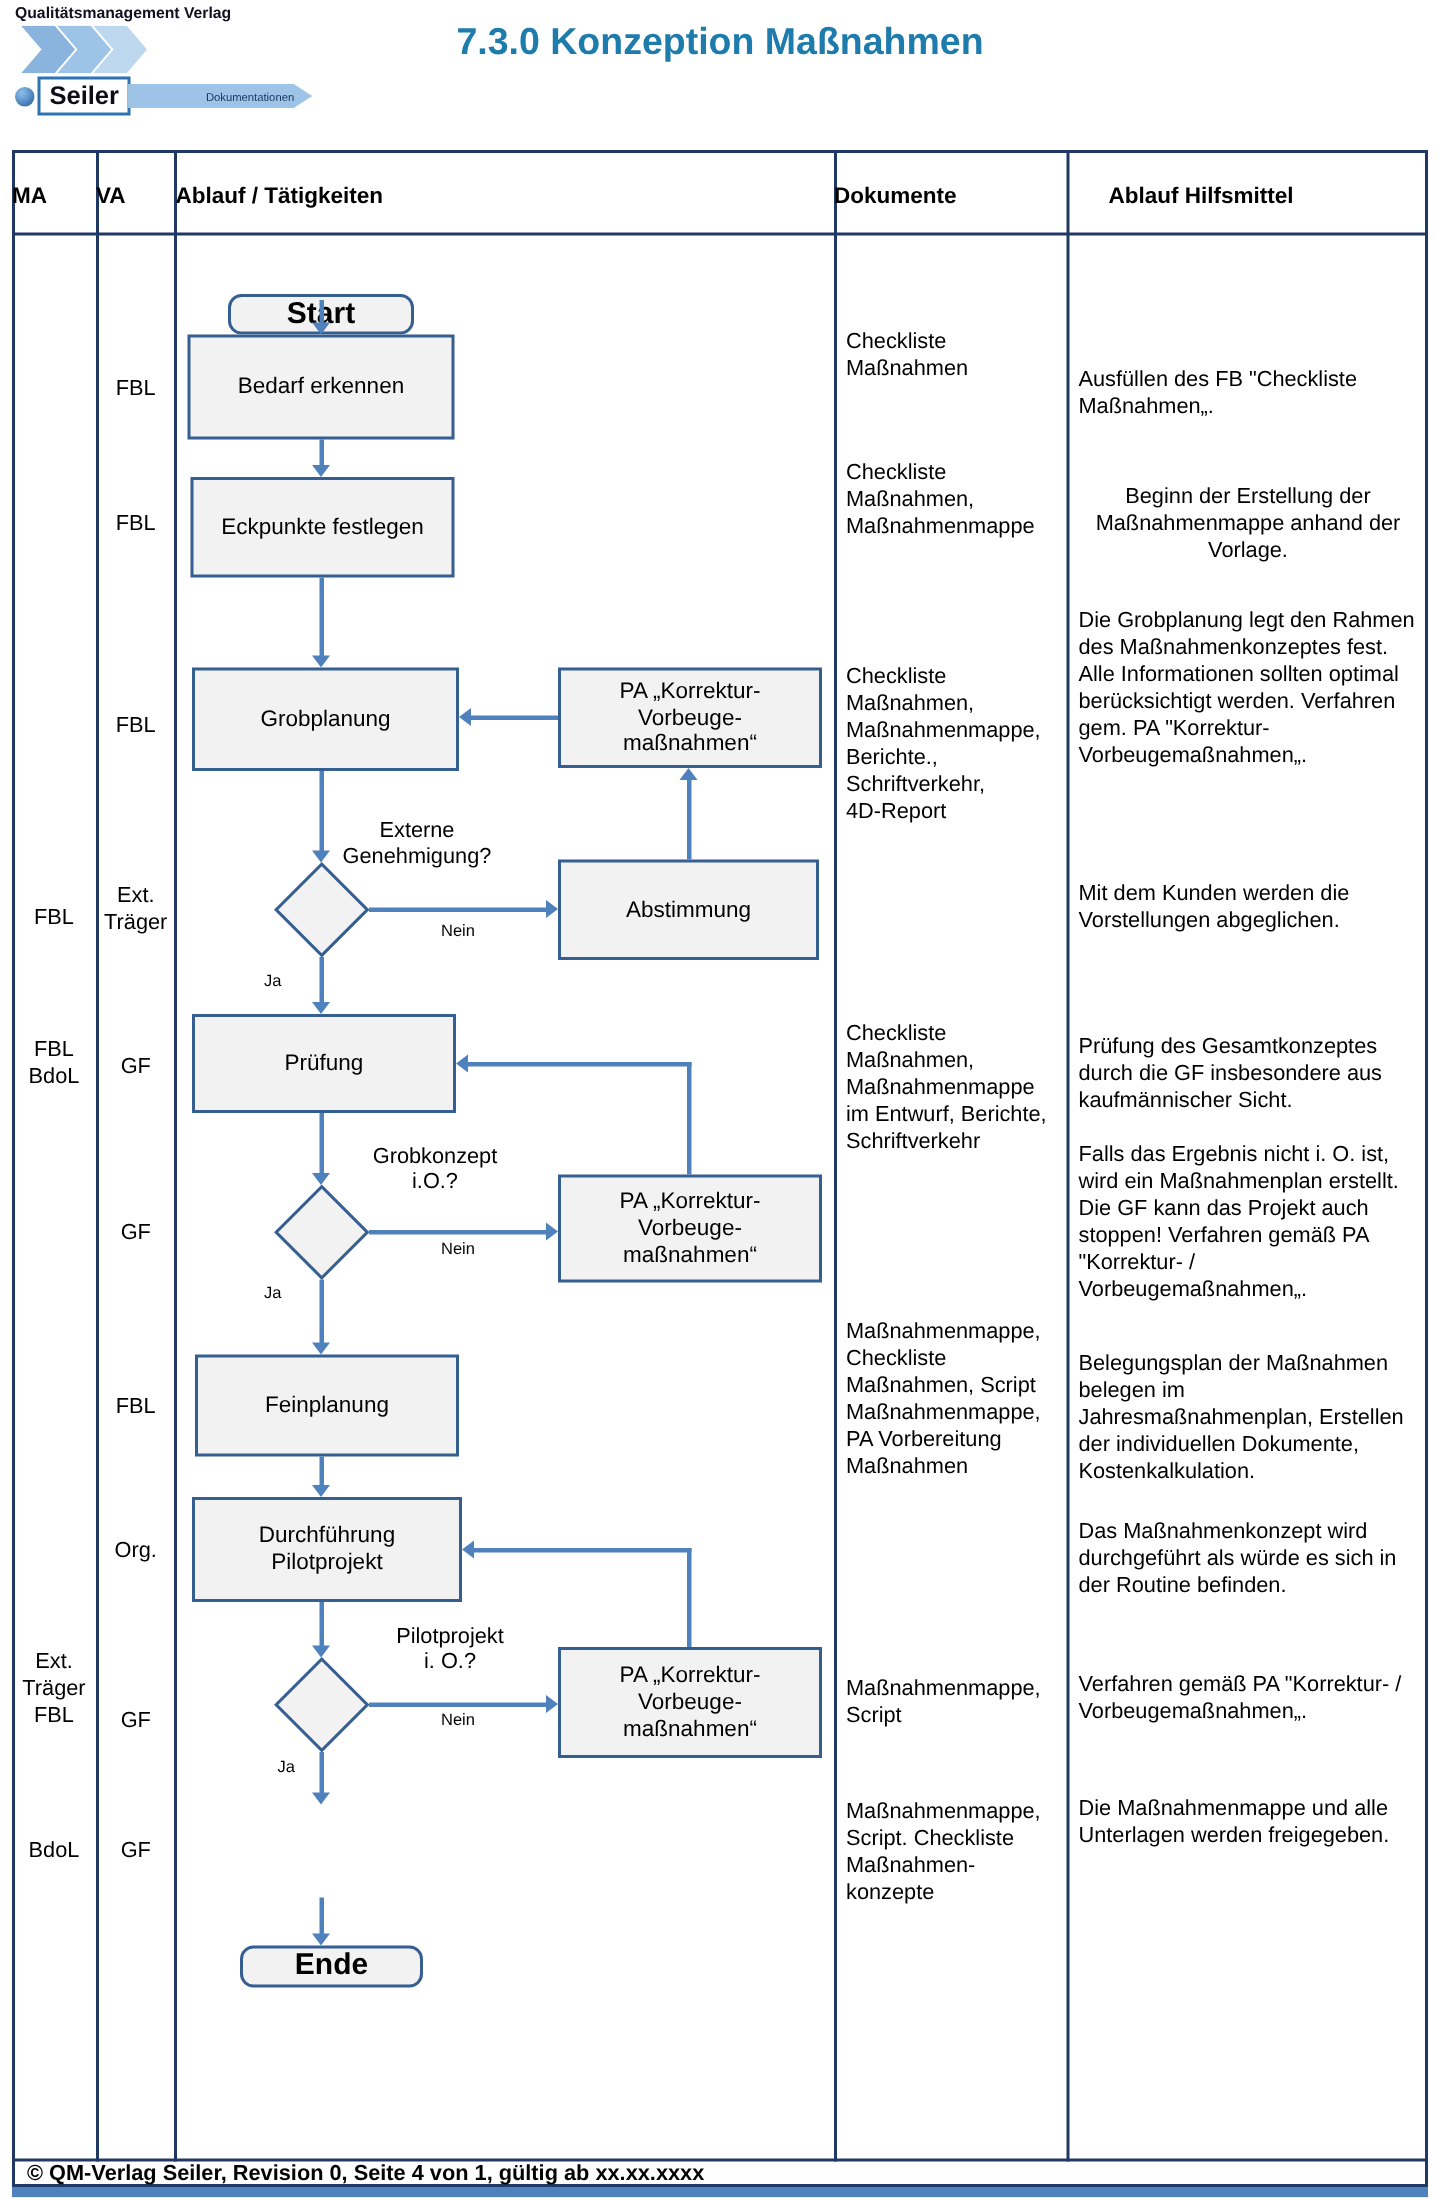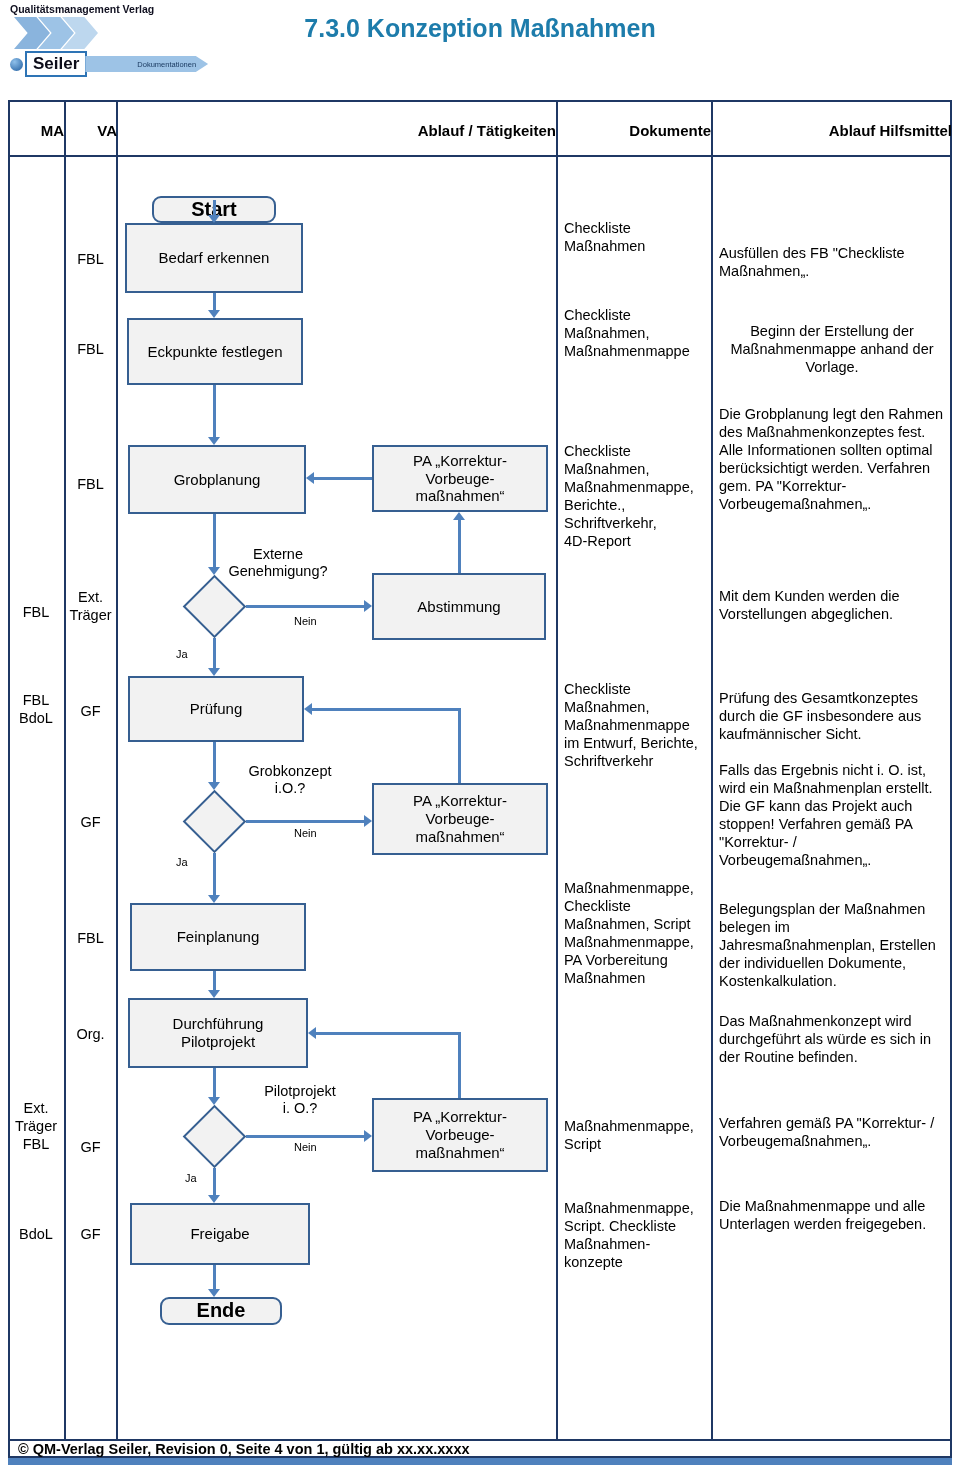--- a/index.html
+++ b/index.html
@@ -25,21 +25,21 @@
   .sphere{width:13px;height:13px;border-radius:50%;background:radial-gradient(circle at 35% 30%,#8fc0ea,#1f5c9e);flex:none;}
   .brand{font-size:17px;font-weight:800;color:#0d0d1a;border:2px solid #2e74b5;padding:0 6px;margin-left:2px;background:#fff;line-height:1.3;}
   .banner{height:16px;background:#9dc3e6;clip-path:polygon(0 0,90% 0,100% 50%,90% 100%,0 100%);display:flex;align-items:center;padding:0 12px 0 6px;margin-left:-2px;}
   .banner-text{font-size:7.5px;color:#17375e;white-space:nowrap;padding-left:46px;}
   .page-title{position:absolute;left:0;top:14px;width:100%;text-align:center;font-size:25px;font-weight:bold;color:var(--title);}
 
   
   .tframe{position:absolute;left:8px;top:100px;width:944px;height:1358px;border:2.5px solid var(--table_border);}
   .vsep{position:absolute;width:2px;top:100px;height:1341px;background:var(--table_border);}
   .hsep{position:absolute;left:8px;width:944px;height:2px;background:var(--table_border);}
-  .th{position:absolute;text-align:right;font-weight:bold;font-size:15px;}
+  .th{position:absolute;text-align:left;font-weight:bold;font-size:15px;}
 
   
   .node{position:absolute;background:var(--box_fill);border:2.5px solid var(--box_border);display:flex;align-items:center;justify-content:center;text-align:center;font-size:15px;white-space:pre-line;line-height:1.18;}
   .terminal{border-radius:9px;font-size:20px;font-weight:600;}
   .diamond{position:absolute;width:45px;height:45px;background:var(--box_fill);border:2px solid var(--box_border);transform:rotate(45deg);}
   .vline{position:absolute;width:3px;background:var(--accent);}
   .hline{position:absolute;height:3px;background:var(--accent);}
   .arr{position:absolute;width:0;height:0;}
   .arr.down{border-left:6px solid transparent;border-right:6px solid transparent;border-top:8px solid var(--accent);}
   .arr.up{border-left:6px solid transparent;border-right:6px solid transparent;border-bottom:8px solid var(--accent);}
@@ -83,41 +83,40 @@
   <div class="vsep" style="left:116px;"></div>
   <div class="vsep" style="left:556px;"></div>
   <div class="vsep" style="left:711px;"></div>
   <div class="hsep" style="top:155px;"></div>
   <div class="hsep" style="top:1439px;"></div>
 
   <div class="th" style="left:8px;top:122px;width:56px;">MA</div>
   <div class="th" style="left:64px;top:122px;width:53px;">VA</div>
   <div class="th" style="left:117px;top:122px;width:439px;">Ablauf / Tätigkeiten</div>
   <div class="th" style="left:556px;top:122px;width:155px;">Dokumente</div>
-  <div class="th" style="left:711px;top:122px;width:241px;">Ablauf Hilfsmittel</div>
+  <div class="th" style="left:711px;top:122px;width:241px;padding-left:28px;">Ablauf Hilfsmittel</div>
 
   <div class="node terminal" style="left:152px;top:174px;width:124px;height:27px;margin-top:22px;">Start</div>
   <div class="node" style="left:125px;top:223px;width:178px;height:70px;">Bedarf erkennen</div>
   <div class="node" style="left:128px;top:445px;width:178px;height:69px;">Grobplanung</div>
   <div class="node" style="left:127px;top:318px;width:176px;height:67px;">Eckpunkte festlegen</div>
   <div class="node" style="left:372px;top:445px;width:176px;height:67px;">PA „Korrektur-
 Vorbeuge-
 maßnahmen“</div>
   <div class="node" style="left:372px;top:573px;width:174px;height:67px;">Abstimmung</div>
   <div class="node" style="left:128px;top:676px;width:176px;height:66px;">Prüfung</div>
   <div class="node" style="left:372px;top:783px;width:176px;height:72px;">PA „Korrektur-
 Vorbeuge-
 maßnahmen“</div>
   <div class="node" style="left:130px;top:903px;width:176px;height:68px;">Feinplanung</div>
   <div class="node" style="left:128px;top:998px;width:180px;height:70px;">Durchführung
 Pilotprojekt</div>
   <div class="node" style="left:372px;top:1098px;width:176px;height:74px;">PA „Korrektur-
 Vorbeuge-
 maßnahmen“</div>
-  <div class="node" style="left:130px;top:1203px;width:180px;height:62px;">Freigabe</div>
   <div class="node terminal" style="left:160px;top:1297px;width:122px;height:28px;">Ende</div>
 
   <div class="diamond" style="left:192px;top:584px;"></div>
   <div class="diamond" style="left:192px;top:799px;"></div>
   <div class="diamond" style="left:192px;top:1114px;"></div>
 
   <div class="qlabel" style="left:222px;top:546px;width:112px;">Externe
 Genehmigung?</div>
   <div class="qlabel" style="left:235px;top:763px;width:110px;">Grobkonzept
 i.O.?</div>

